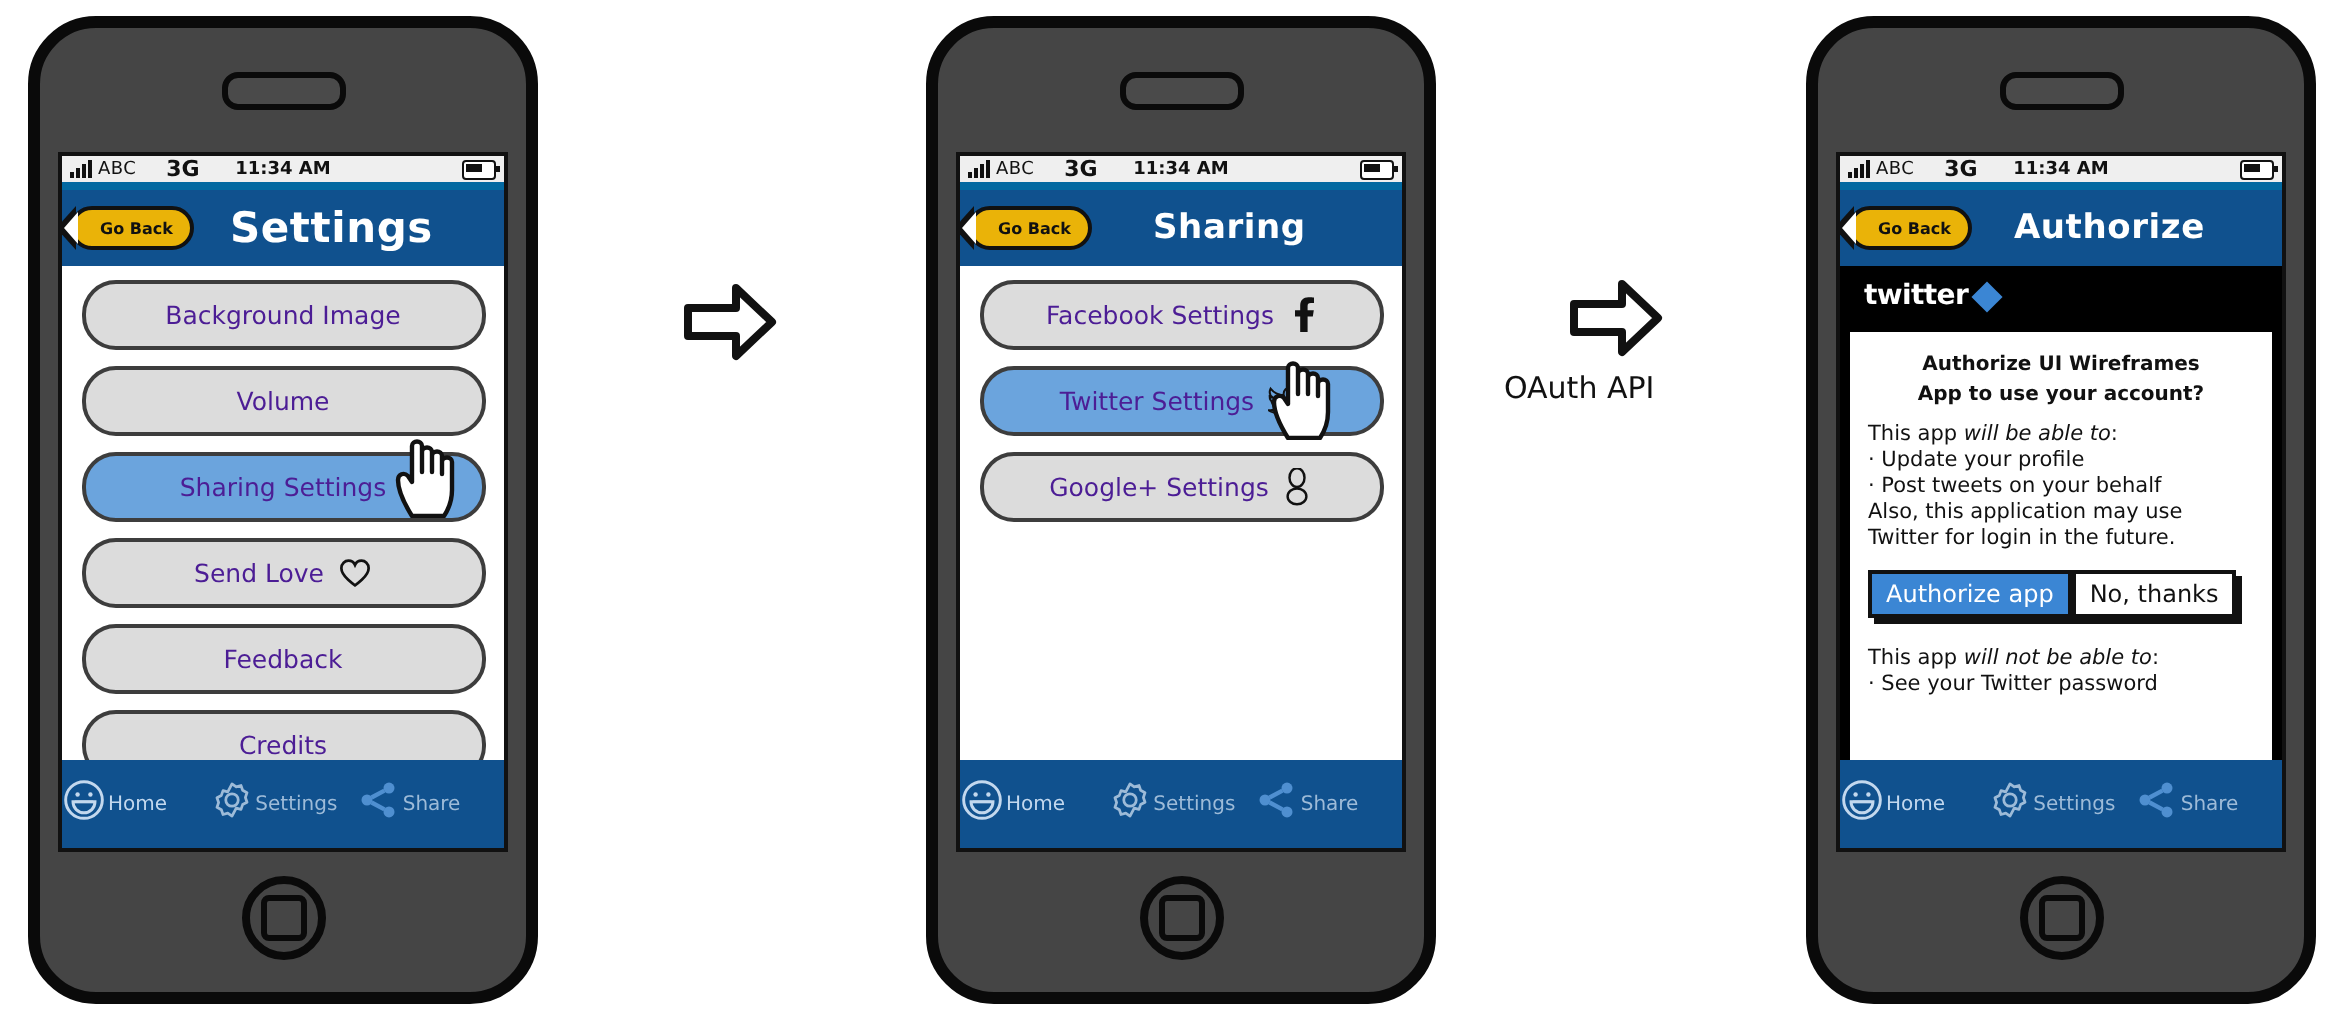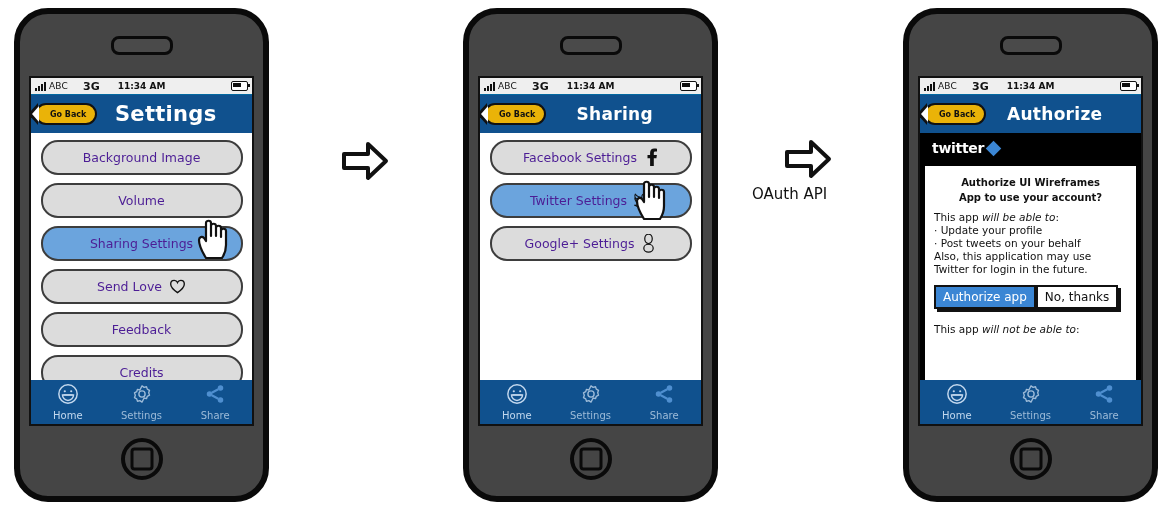--- a/index.html
+++ b/index.html
@@ -41,21 +41,21 @@
   .screen{
     position:absolute;top:62px;left:9px;right:9px;height:350px;
     background:#ffffff;border:2px solid #111;
     box-sizing:border-box;overflow:hidden;
     display:flex;flex-direction:column;
   }
 
   
   .statusbar{
     height:17px;flex:0 0 17px;background:#efefef;
-    border-bottom:1px solid #0369a1;
+    border-bottom:4px solid #0369a1;
     display:flex;align-items:center;
     font-size:10px;color:#111;position:relative;
     padding:0 4px;box-sizing:border-box;
   }
   .sig{display:flex;align-items:flex-end;gap:1px;height:9px;margin-right:3px;}
   .sig i{display:block;width:2px;background:#111;}
   .sig i:nth-child(1){height:3px;}
   .sig i:nth-child(2){height:5px;}
   .sig i:nth-child(3){height:7px;}
   .sig i:nth-child(4){height:9px;}
@@ -113,21 +113,21 @@
   .pill.sel{background:#6ba4dd;}
   .pill .glyph{margin-left:7px;display:inline-flex;align-items:center;}
 
   
   .hand{position:absolute;width:34px;height:42px;pointer-events:none;z-index:9;}
 
   
   .tabbar{
     flex:0 0 44px;background:#10518e;display:flex;align-items:center;
   }
-  .tab{flex:1;display:flex;flex-direction:column;align-items:center;gap:1px;}
+  .tab{flex:1;display:flex;flex-direction:row;align-items:center;gap:1px;}
   .tab .lbl{font-size:10px;color:#9dbbd8;}
   .tab.active .lbl{color:#c3d8ee;}
 
   
   .twbar{
     flex:0 0 30px;background:#000;display:flex;align-items:center;
     padding-left:12px;box-sizing:border-box;
   }
   .twword{color:#fff;font-weight:bold;font-size:14px;letter-spacing:-.3px;}
   .twdiamond{
@@ -408,20 +408,21 @@
           <div>Also, this application may use Twitter for login in the future.</div>
         </div>
 
         <div class="btnrow">
           <div class="abtn primary">Authorize app</div>
           <div class="abtn">No, thanks</div>
         </div>
 
         <div class="p2">
           <div><span>This app </span><em>will not be able to</em><span>:</span></div>
+          <div>· See your Twitter password</div>
         </div>
       </div>
     </div>
 
     <div class="tabbar">
       <div class="tab active">
         <span>
           <svg width="22" height="22" viewBox="0 0 24 24">
               <circle cx="12" cy="12" r="10" fill="none" stroke="#c3d8ee" stroke-width="1.6"></circle>
               <circle cx="8.5" cy="9" r="1.2" fill="#c3d8ee"></circle>

